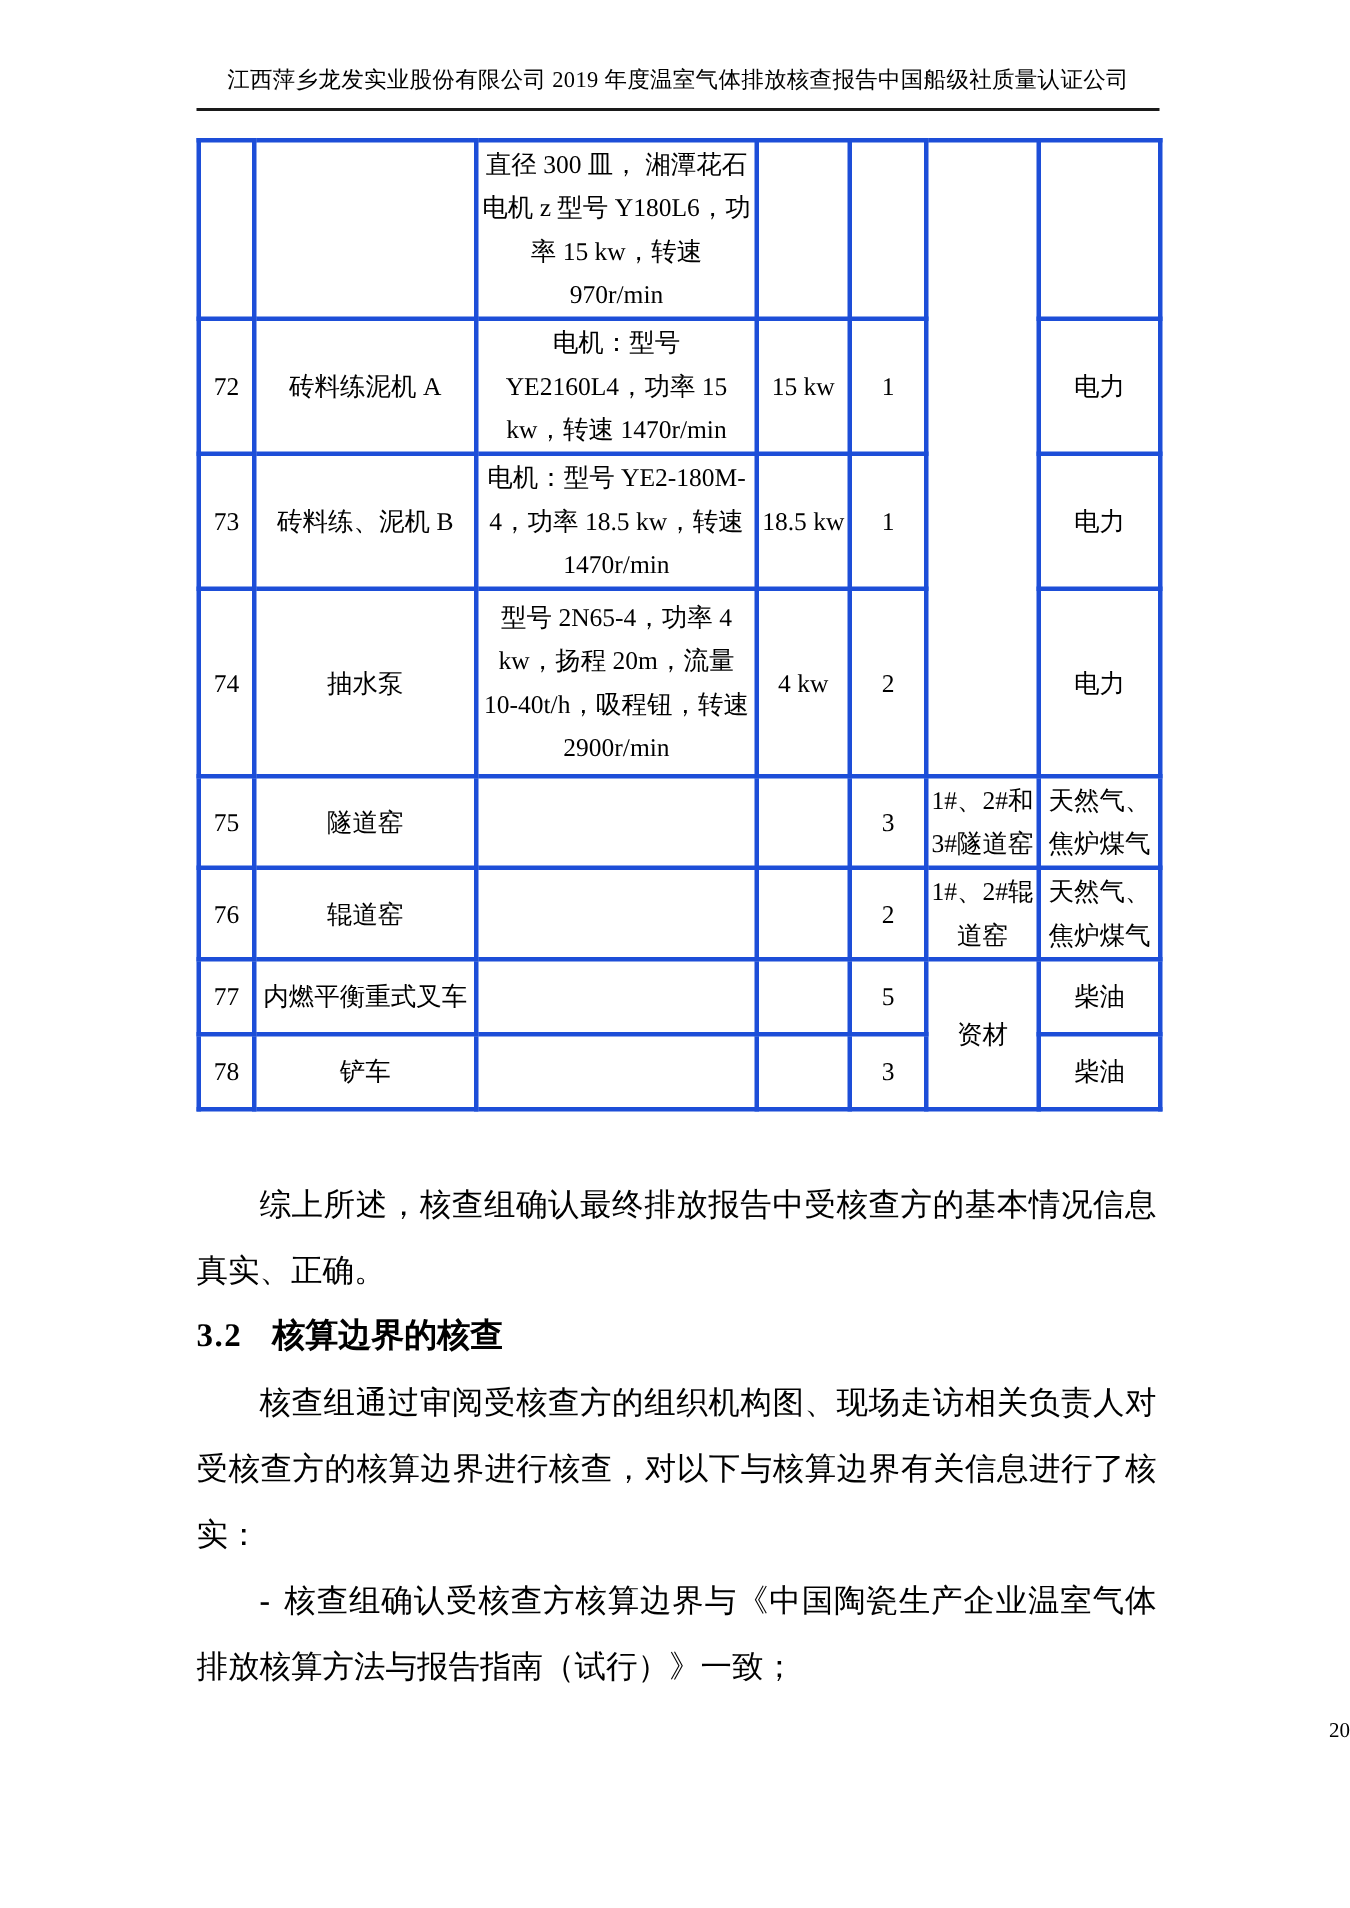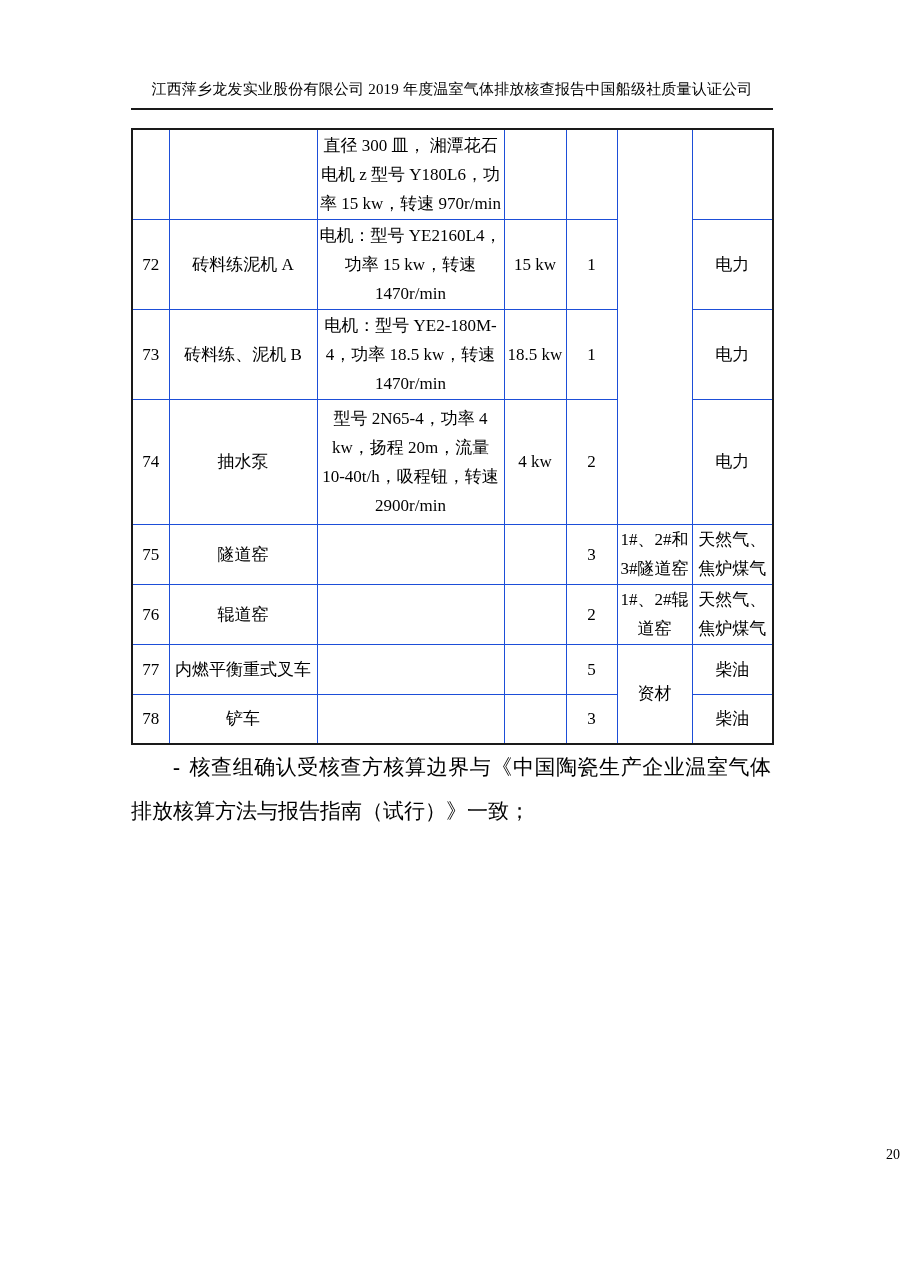--- a/index.html
+++ b/index.html
@@ -13,34 +13,34 @@
   }
   .content {
     position: absolute;
     left: 131px; top: 0;
     width: 642px;
   }
   .doc-header {
     text-align: center;
     font-size: 15px;
     letter-spacing: 0.2px;
-    padding-top: 80px;
+    padding-top: 44px;
     padding-bottom: 9px;
     border-bottom: 2px solid #1a1a1a;
     white-space: nowrap;
   }
   table.equip {
     border-collapse: collapse;
     table-layout: fixed;
     width: 641px;
     margin-top: 18px;
     border: 2px solid #1a1a1a;
   }
   table.equip td {
-    border: 1px solid #1d4ed8;
+    border: 3px solid #1d4ed8;
     text-align: center;
     vertical-align: middle;
     font-size: 17px;
     line-height: 29px;
     padding: 0 2px;
     overflow: hidden;
     word-break: break-word;
   }
   tr.h90  { height: 90px; }
   tr.h125 { height: 125px; }
@@ -157,20 +157,23 @@
         <td>78</td>
         <td>铲车</td>
         <td></td>
         <td></td>
         <td>3</td>
         <td>柴油</td>
       </tr>
     </tbody>
   </table>
 
+  <p class="para para-summary">综上所述，核查组确认最终排放报告中受核查方的基本情况信息真实、正确。</p>
 
+  <h2 class="section-heading"><span class="num">3.2</span><span>核算边界的核查</span></h2>
 
+  <p class="para para-boundary">核查组通过审阅受核查方的组织机构图、现场走访相关负责人对受核查方的核算边界进行核查，对以下与核算边界有关信息进行了核实：</p>
 
   <p class="para bullet-para"><span class="bullet-dash">-</span><span>核查组确认受核查方核算边界与《中国陶瓷生产企业温室气体排放核算方法与报告指南（试行）》一致；</span></p>
 
 </div>
 
 <div class="page-number">20</div>
 
 </body></html>

